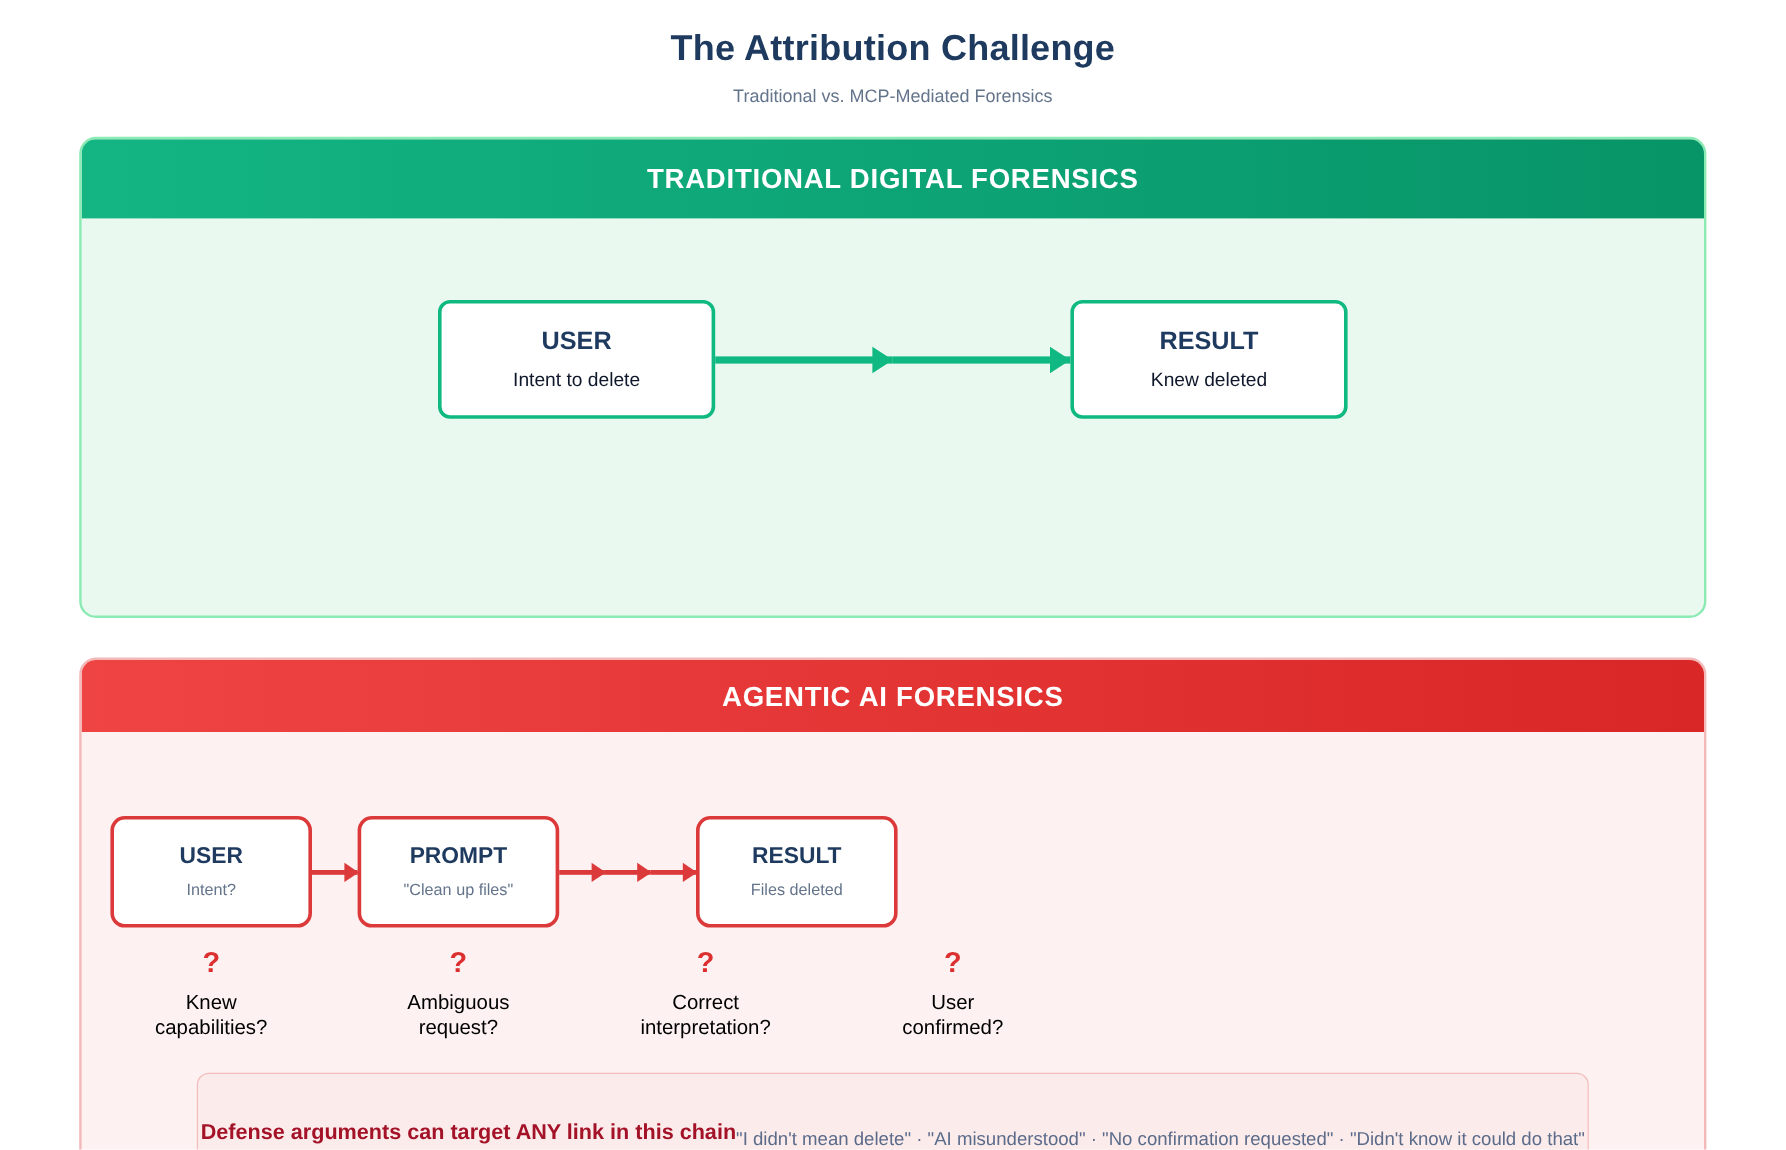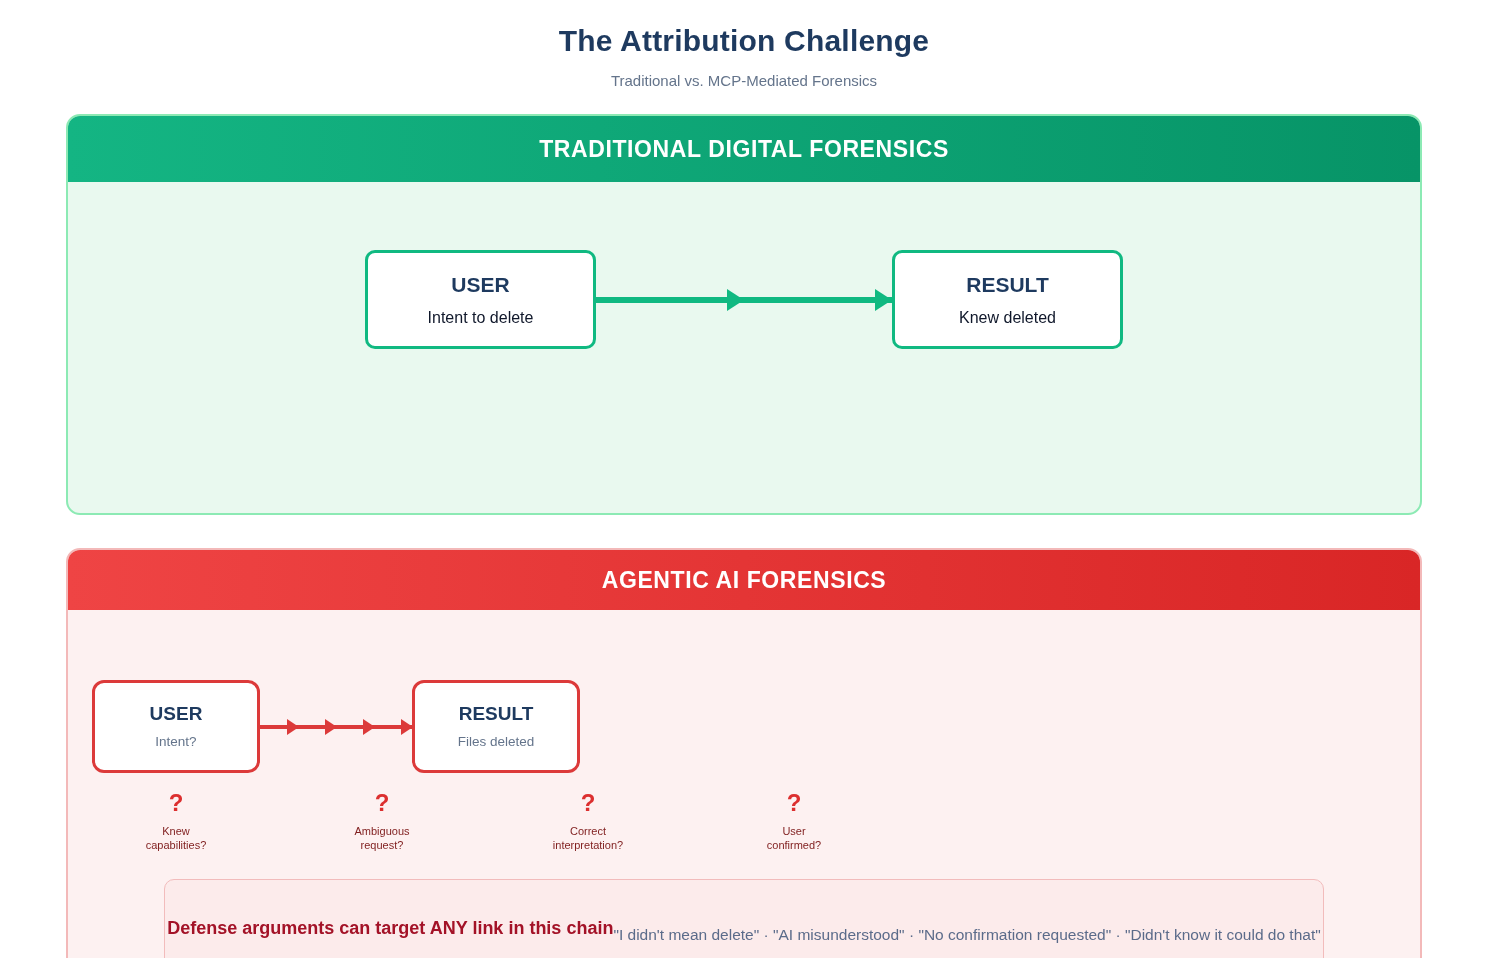--- a/index.html
+++ b/index.html
@@ -93,21 +93,21 @@
     width: 0; height: 0;
     border-left: 12px solid #dc3a3a;
     border-top: 8px solid transparent;
     border-bottom: 8px solid transparent;
   }
 
   .qrow { display: flex; padding-left: 24px; margin-top: 16px; }
   .qcol { width: 168px; margin-right: 38px; text-align: center; }
   .qmark { font-size: 24px; font-weight: bold; color: #dc2f2f; }
   .qlabel {
-    margin-top: 8px; font-size: 11px; color: #7f1d1d;
+    margin-top: 8px; font-size: 17px; color: #000000;
     white-space: pre-line; line-height: 1.25;
   }
 
   .defense {
     width: 1160px; height: 100px; margin: 26px auto 0;
     background: #fcebeb; border: 1.5px solid #f2bcbc; border-radius: 10px;
     display: flex; flex-direction: row; align-items: center; justify-content: center;
   }
   .defense-title { font-size: 18px; font-weight: bold; color: #a31227; }
   .defense-quotes { font-size: 15.5px; color: #5b6b8a; margin-top: 13px; }
@@ -137,20 +137,24 @@
 </div>
 
 <div class="panel panel-red">
   <div class="panel-header">AGENTIC AI FORENSICS</div>
   <div class="rflow">
     <div class="rbox">
       <div class="box-title">USER</div>
       <div class="box-sub">Intent?</div>
     </div>
     <div class="rarrow"></div>
+    <div class="rbox">
+      <div class="box-title">PROMPT</div>
+      <div class="box-sub">"Clean up files"</div>
+    </div>
     <div class="rarrow"></div>
     <div class="rarrow"></div>
     <div class="rarrow"></div>
     <div class="rbox">
       <div class="box-title">RESULT</div>
       <div class="box-sub">Files deleted</div>
     </div>
   </div>
 
   <div class="qrow">

